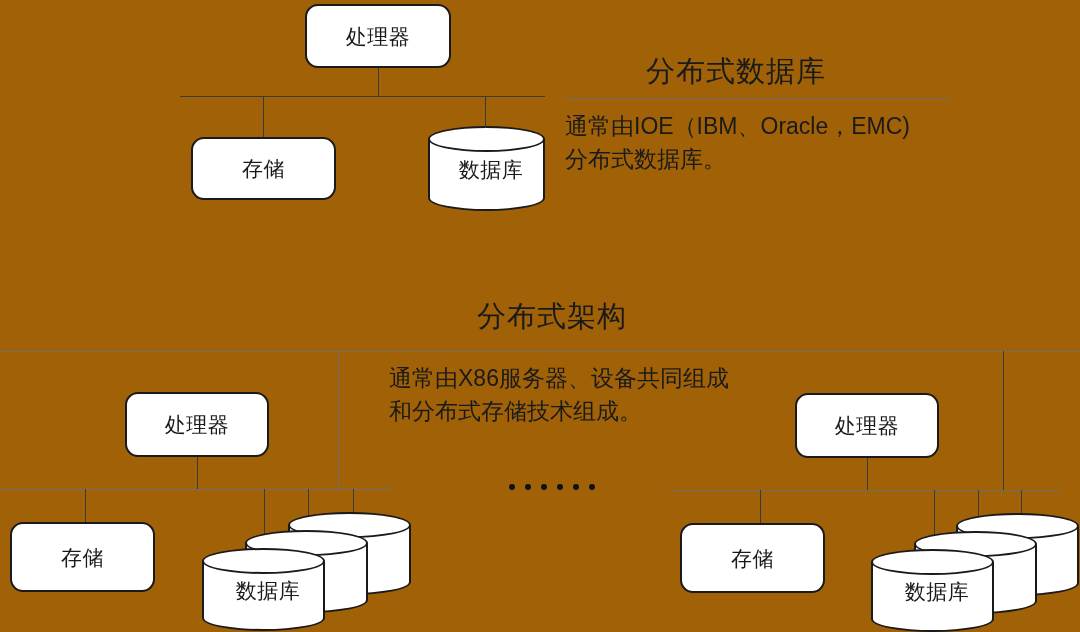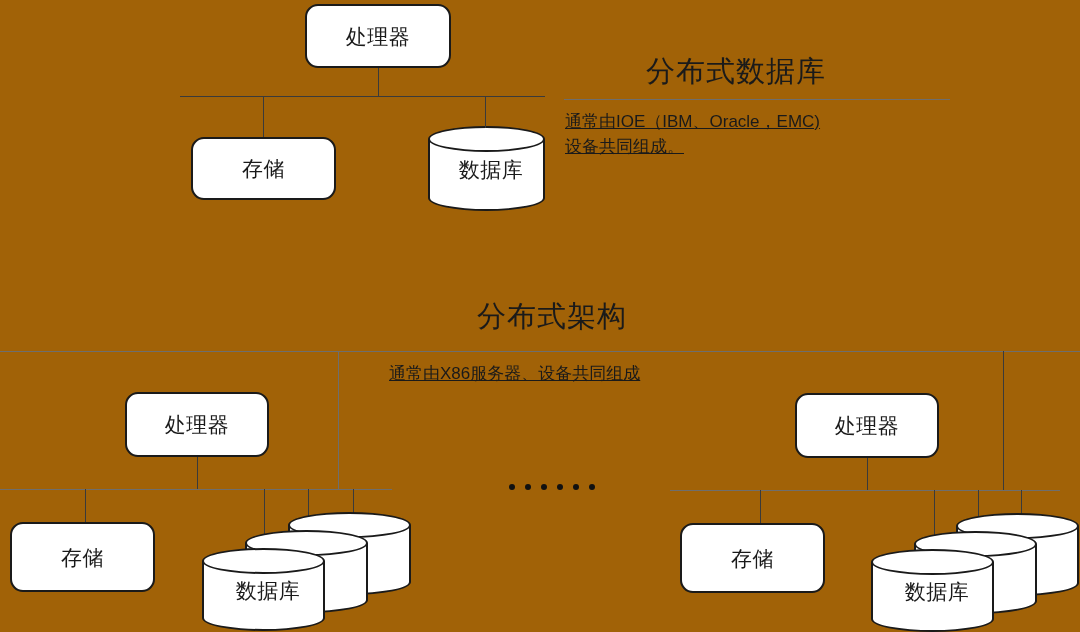--- a/index.html
+++ b/index.html
@@ -108,25 +108,24 @@
   .section-title {
     position: absolute;
     font-size: 29px;
     color: #1a1a1a;
     white-space: nowrap;
     letter-spacing: 1px;
     z-index: 7;
   }
   .caption {
     position: absolute;
-    font-size: 17px;
+    font-size: 23px;
     line-height: 1.45;
     color: #1a1a1a;
     z-index: 7;
-    text-decoration: underline;
   }
   .caption .cap-line { display: block; white-space: nowrap; }
 
   
   .ellipsis {
     position: absolute;
     display: flex;
     gap: 10px;
     align-items: center;
     z-index: 7;
@@ -161,29 +160,30 @@
     <div class="cyl-body"></div>
     <div class="cyl-bottom"></div>
     <div class="cyl-top"></div>
     <div class="cyl-label">数据库</div>
   </div>
 
   <div class="section-title" style="left:646px; top:52px;">分布式数据库</div>
   <div class="hline" style="left:564px; top:99px; width:386px;"></div>
   <div class="caption" style="left:565px; top:110px;">
     <span class="cap-line">通常由IOE（IBM、Oracle，EMC)</span>
-    <span class="cap-line">设备共同组成。</span>
+    <span class="cap-line">分布式数据库。</span>
   </div>
 
   <div class="section-title" style="left:477px; top:297px;">分布式架构</div>
 
   <div class="hline" style="left:0px; top:351px; width:1080px;"></div>
 
   <div class="caption" style="left:389px; top:362px;">
     <span class="cap-line">通常由X86服务器、设备共同组成</span>
+    <span class="cap-line">和分布式存储技术组成。</span>
   </div>
 
   <div class="vline" style="left:338px; top:351px; height:139px;"></div>
   <div class="vline dark" style="left:1003px; top:351px; height:139px;"></div>
 
   <div class="node-box" style="left:125px; top:392px; width:144px; height:65px;">
     <span class="node-label">处理器</span>
   </div>
   <div class="vline dark" style="left:197px; top:457px; height:33px;"></div>
 

